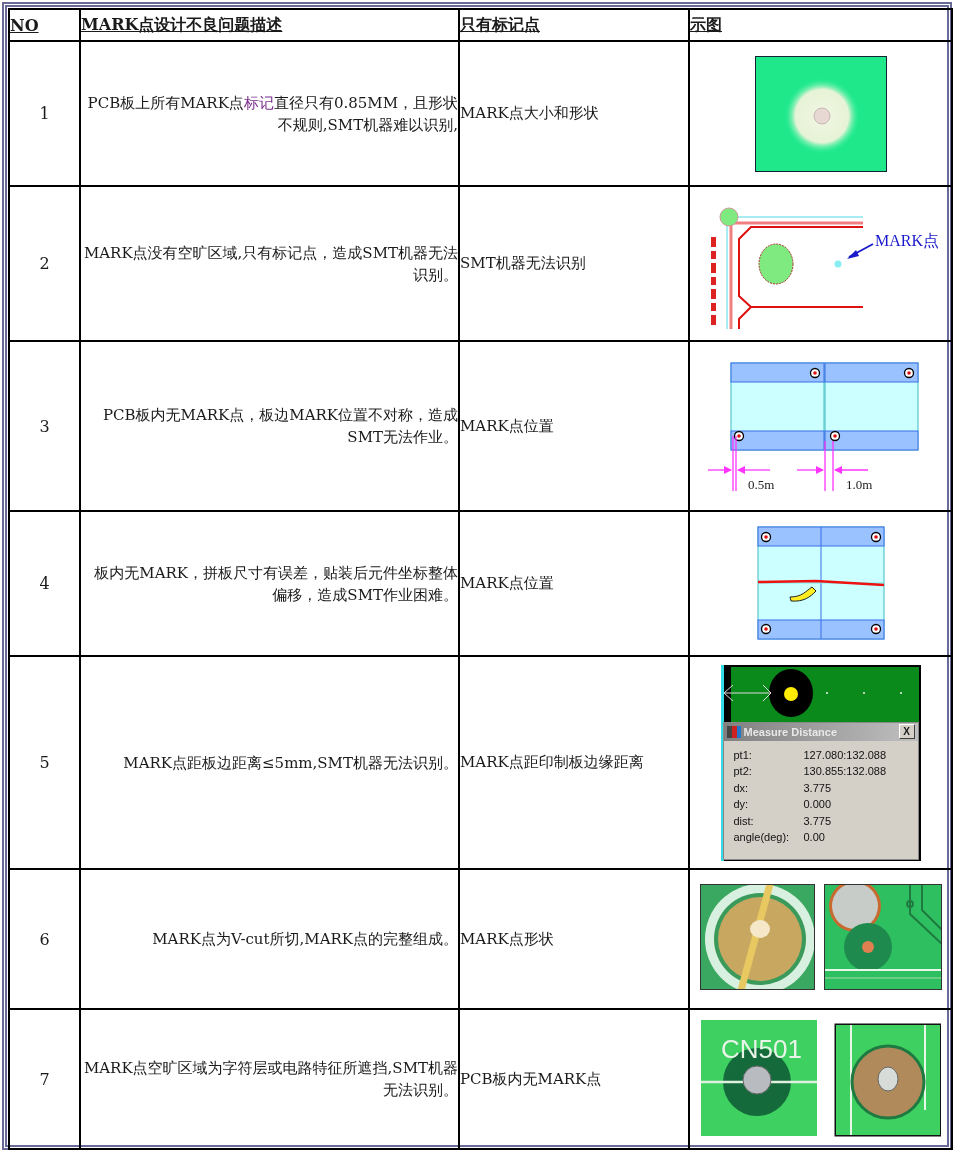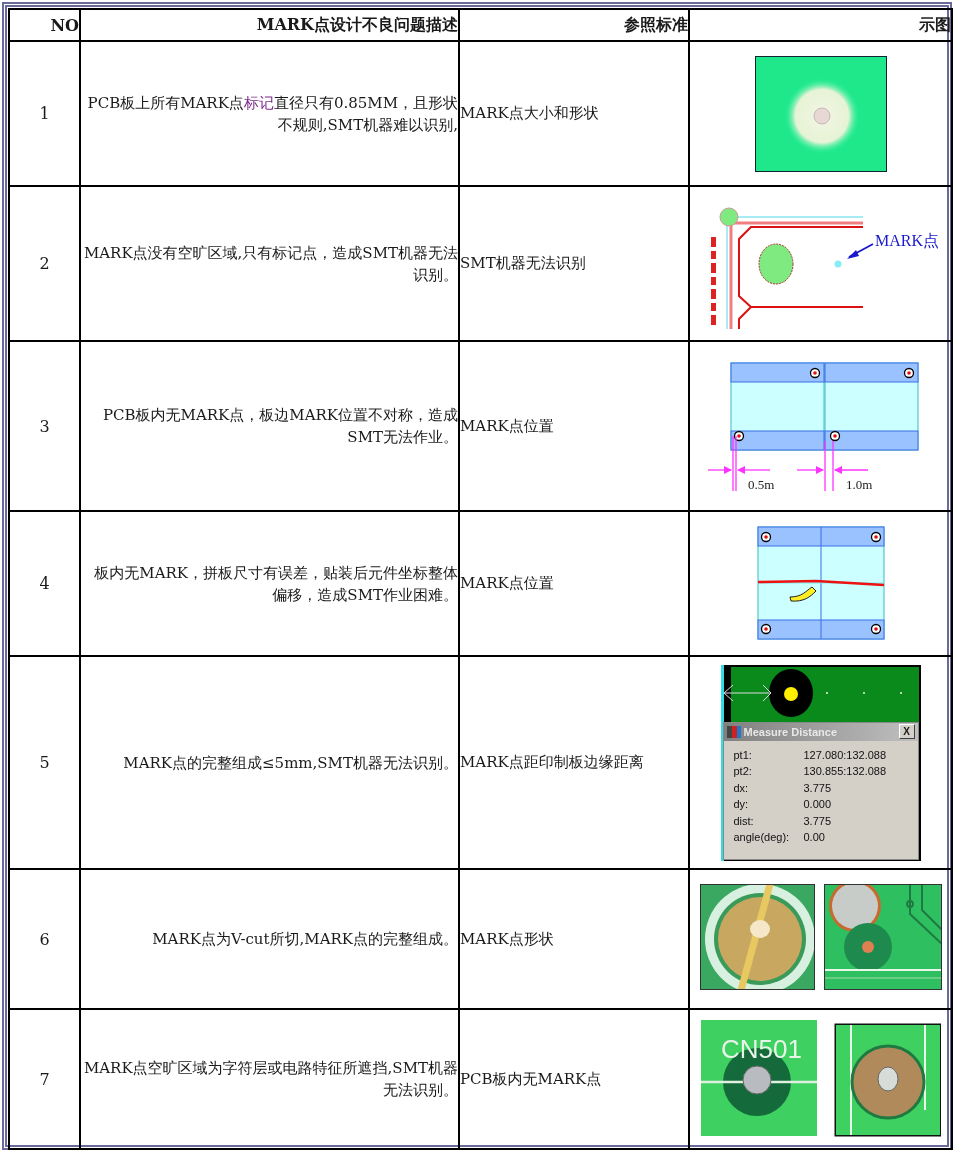--- a/index.html
+++ b/index.html
@@ -2,21 +2,21 @@
 <html><head>
 <meta charset="utf-8">
 <style>
   html, body { margin:0; padding:0; background:#ffffff; }
   body { width:958px; height:1156px; position:relative; overflow:hidden;
          font-family: "DejaVu Serif", "Liberation Serif", serif; color:#1a1a1a; }
   .frame { position:absolute; left:2px; top:2px; width:950px; height:1148px;
            border:3px double #6a6a9a; border-width:5px; box-sizing:border-box; }
   table.grid { position:absolute; left:8px; top:8px; width:943px; border-collapse:collapse; table-layout:fixed; }
   table.grid td, table.grid th { border:2px solid #000; padding:0; vertical-align:middle; }
-  th { height:30px; font-weight:bold; font-size:16px; text-align:right; }
+  th { height:30px; font-weight:bold; font-size:16px; text-align:left;text-decoration:underline; }
   td.no { text-align:center; font-size:16px; }
   td.desc { font-size:15px; line-height:22px; padding-left:2px; text-align:right; }
   td.std { text-align:left; font-size:15px; }
   td.fig { position:relative; }
   .hl { color:#7a2a8a; }
   .fig-box { position:relative; margin:0 auto; }
   svg { display:block; }
 </style>
 </head>
 <body>
@@ -27,21 +27,21 @@
   <colgroup>
     <col style="width:71px">
     <col style="width:379px">
     <col style="width:230px">
     <col style="width:263px">
   </colgroup>
   <tbody>
       <tr>
     <th>NO</th>
     <th>MARK点设计不良问题描述</th>
-    <th>参照标准</th>
+    <th>只有标记点</th>
     <th>示图</th>
   </tr>
 
   <tr style="height:145px">
     <td class="no">1</td>
     <td class="desc">
       <span>PCB板上所有MARK点</span><span class="hl">标记</span><span>直径只有0.85MM，且形状不规则,SMT机器难以识别,</span>
     </td>
     <td class="std">MARK点大小和形状</td>
     <td class="fig">
@@ -169,21 +169,21 @@
             <circle cx="10" cy="104" r="1.8"></circle>
                 <circle cx="120" cy="104" r="1.8"></circle>
           </g>
         </svg>
       </div>
     </td>
   </tr>
 
   <tr style="height:213px">
     <td class="no">5</td>
-    <td class="desc">MARK点的完整组成≤5mm,SMT机器无法识别。</td>
+    <td class="desc">MARK点距板边距离≤5mm,SMT机器无法识别。</td>
     <td class="std">MARK点距印制板边缘距离</td>
     <td class="fig">
       <div class="fig-box" style="width:200px;height:196px;background:#000">
         <div style="position:absolute;left:0;top:0;width:3px;height:196px;background:#33dde8"></div>
         <div style="position:absolute;left:10px;top:2px;width:188px;height:84px;background:#0a8a1a"></div>
         <svg style="position:absolute;left:0;top:0" width="200" height="60" viewBox="0 0 200 60">
           <ellipse cx="70" cy="28" rx="22" ry="24" fill="#000"></ellipse>
           <circle cx="70" cy="29" r="7" fill="#ffee00"></circle>
           <line x1="3" y1="28" x2="50" y2="28" stroke="#ddd" stroke-width="1"></line>
           <polyline points="12,20 3,28 12,36" fill="none" stroke="#ddd"></polyline>

